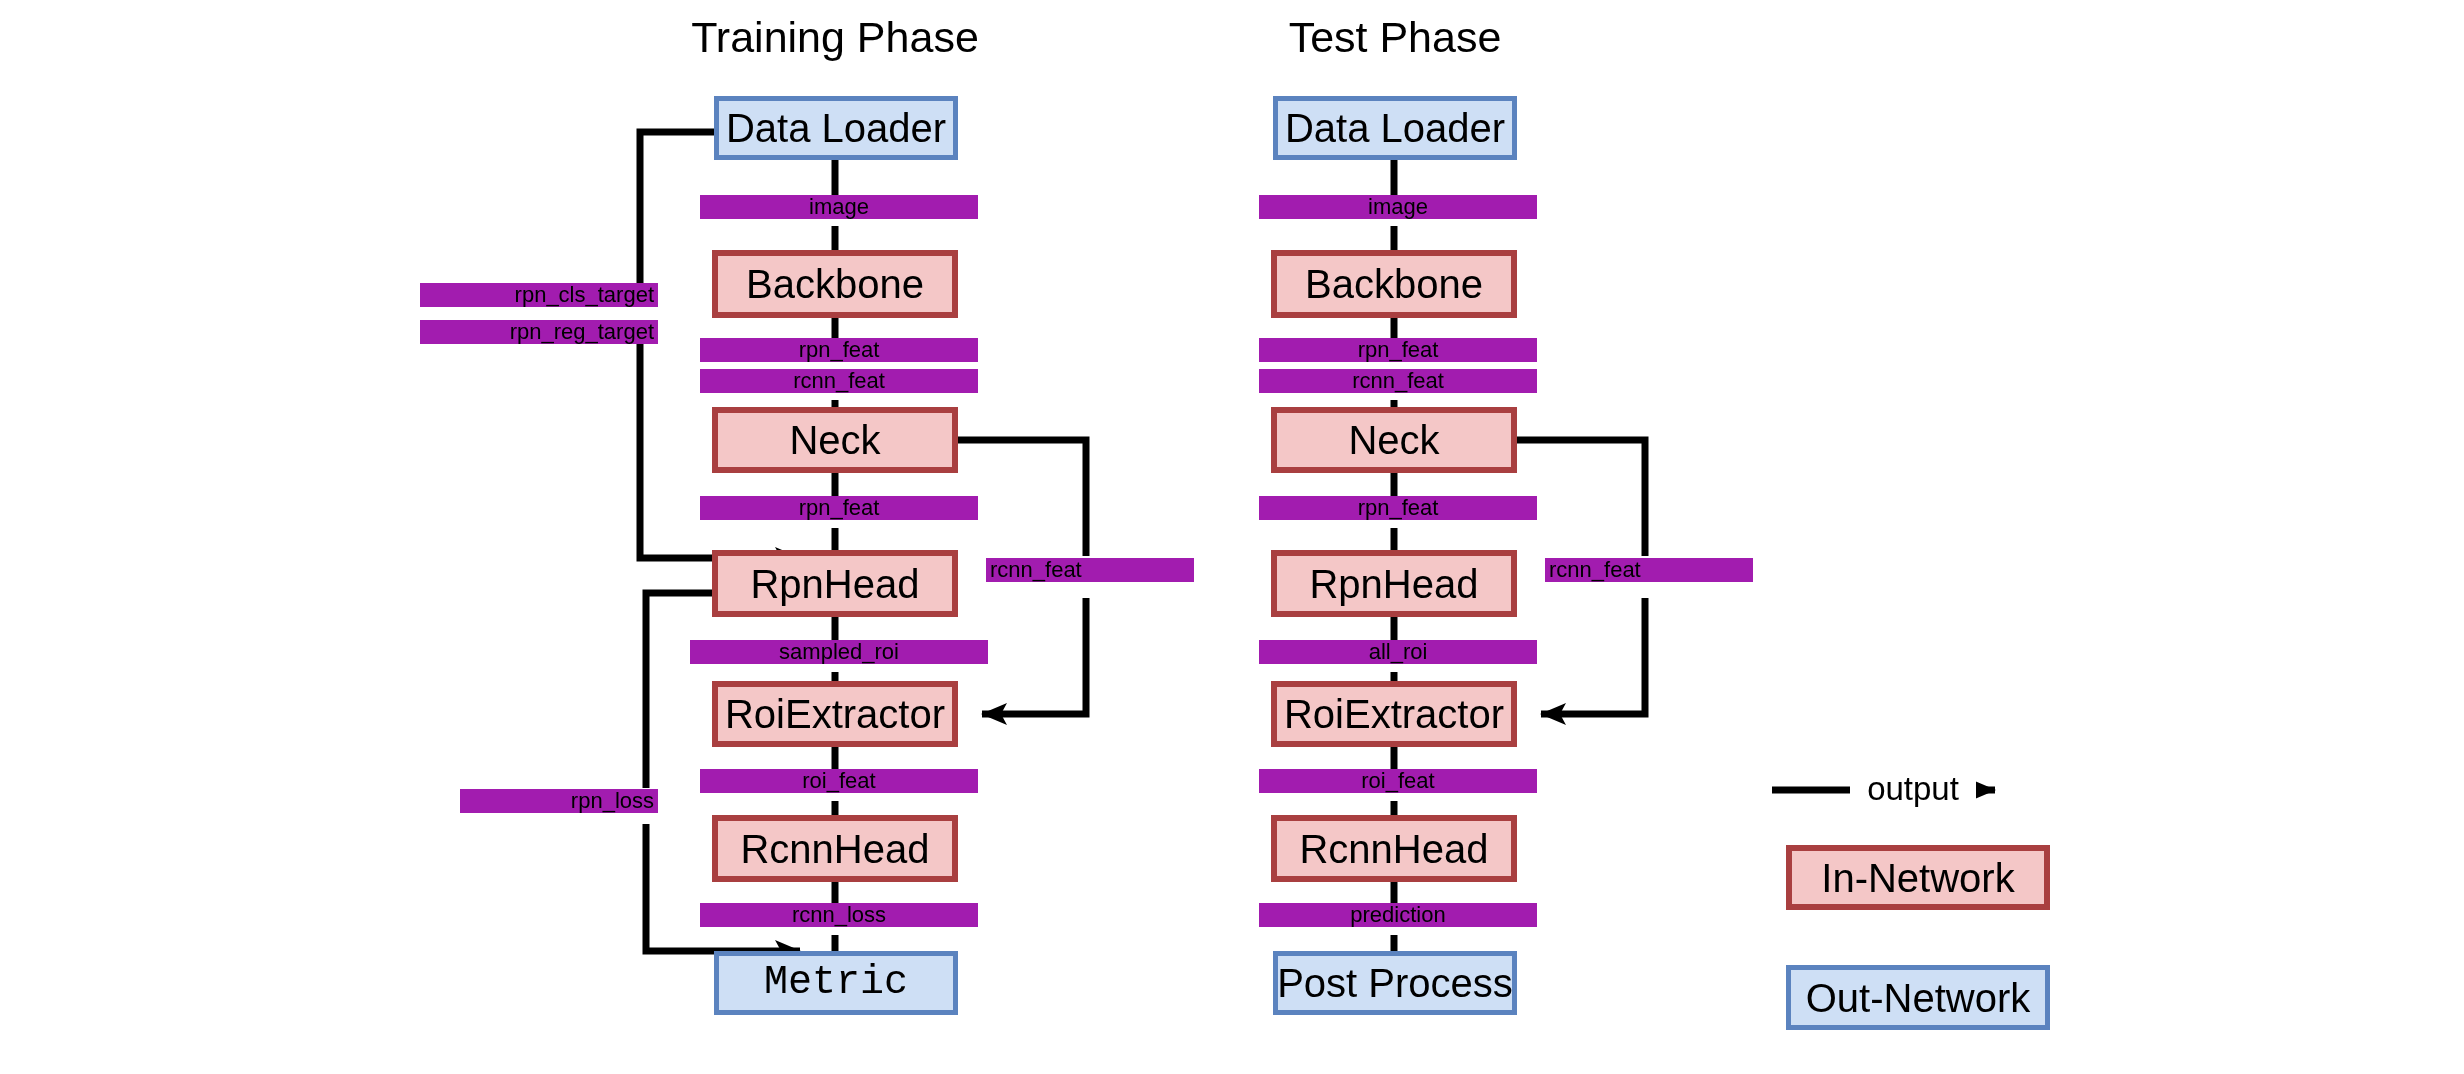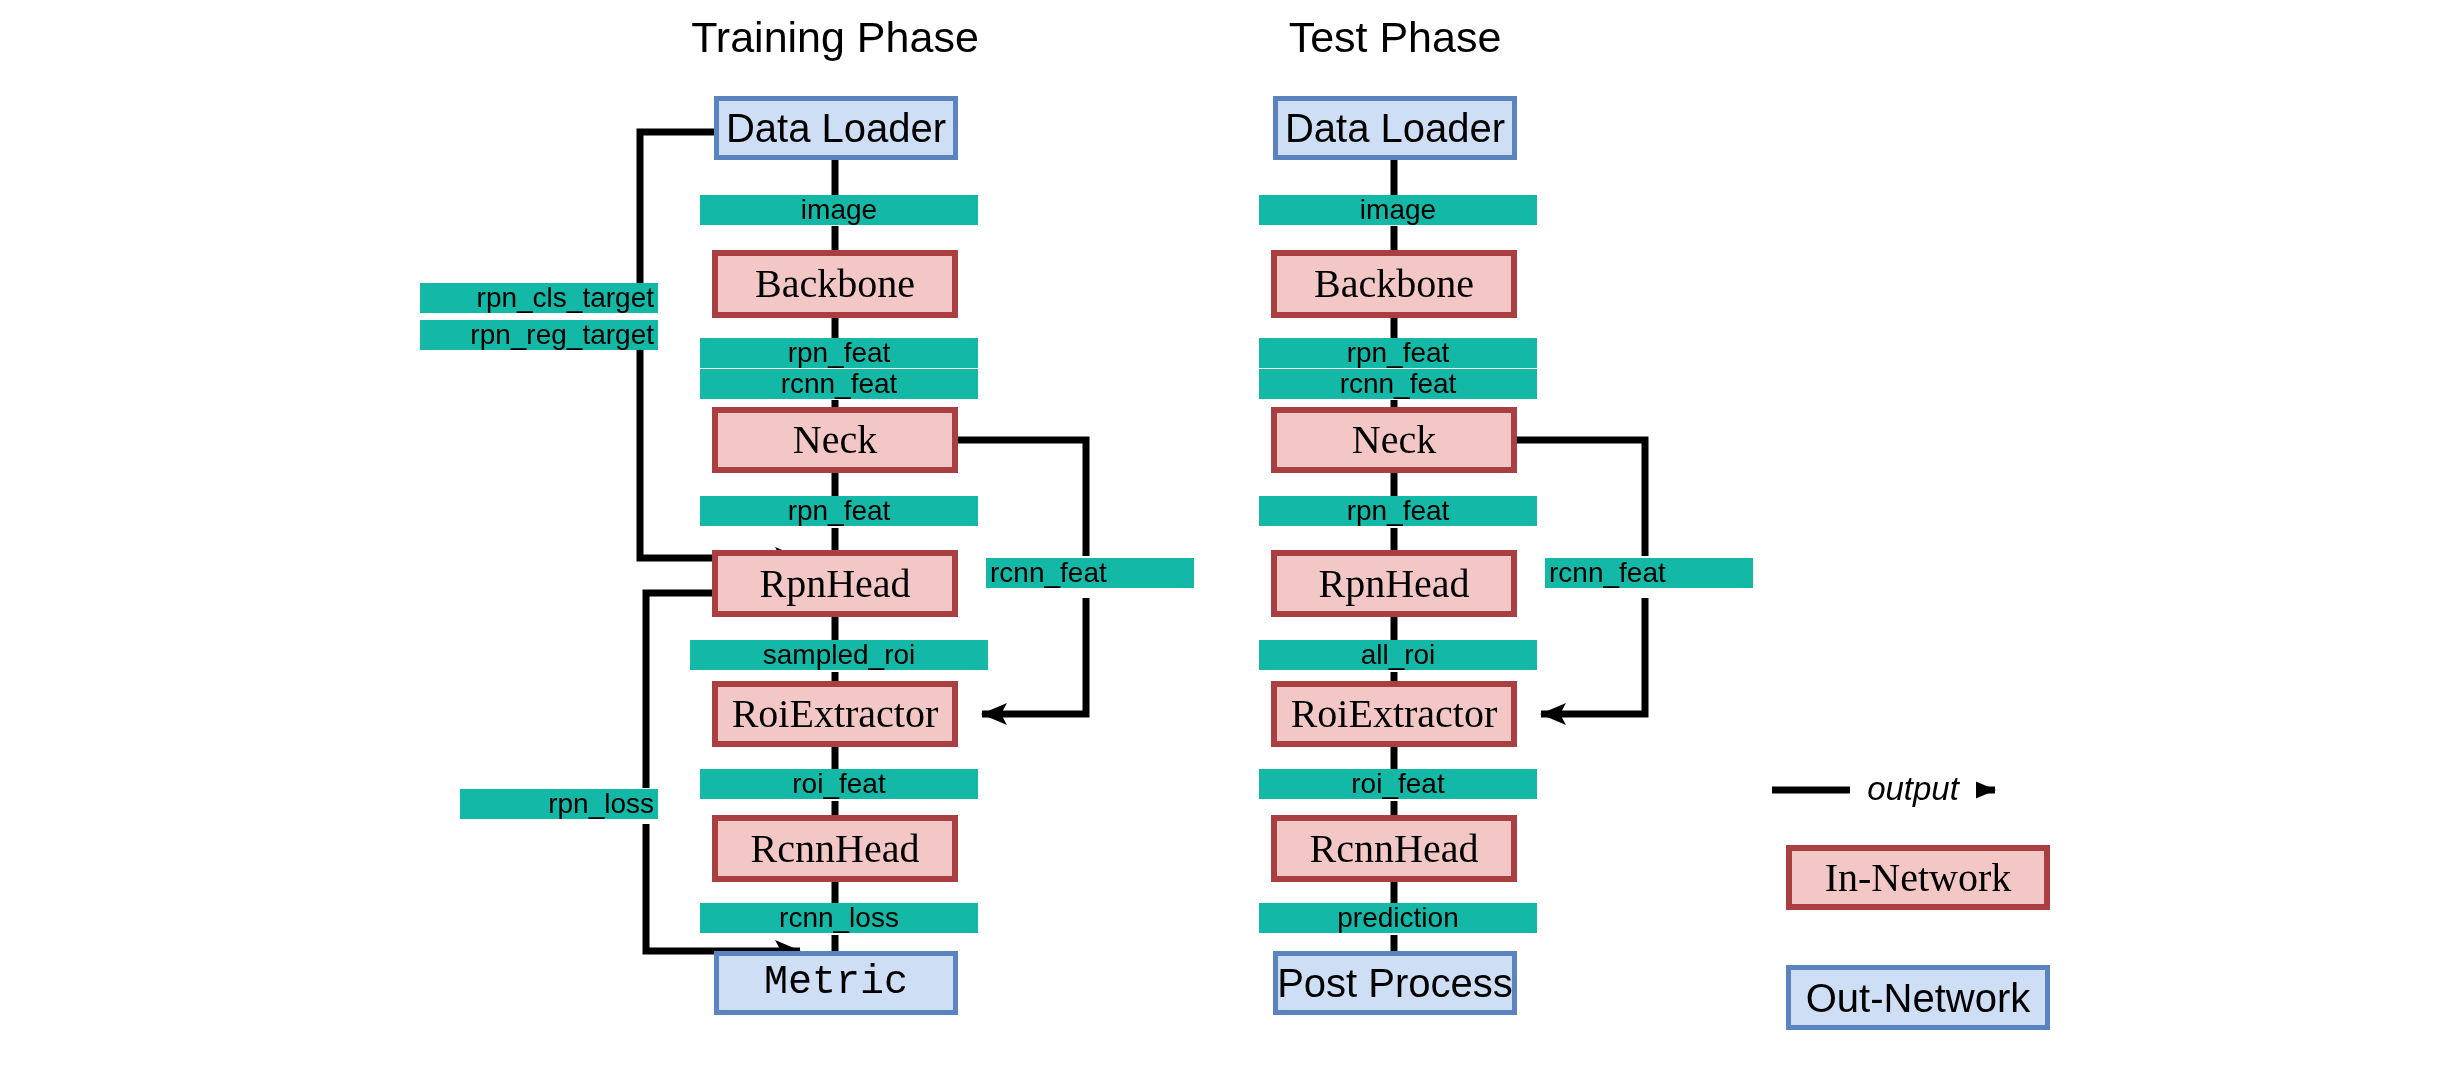--- a/index.html
+++ b/index.html
@@ -41,33 +41,32 @@
     align-items: center;
     justify-content: center;
     font-size: 40px;
     color: #000000;
     white-space: nowrap;
     line-height: 1;
   }
   .node.in-net {
     background: #f4c7c7;
     border: 6px solid #a93f40;
-    font-family: Liberation Serif, serif;
   }
   .node.out-net {
     background: #cedff5;
     border: 5px solid #5b83bf;
     text-align: center;
   }
   .edge-label {
     position: absolute;
-    font-size: 28px;
+    font-size: 22px;
     color: #000000;
     white-space: nowrap;
-    background: #14b8a6;
+    background: #a21caf;
     text-align: center;
     line-height: 1.08;
     padding: 0 4px;
   }
   .legend-label {
     position: absolute;
     font-size: 33px;
     color: #000000;
     white-space: nowrap;
     background: #ffffff;
@@ -171,18 +170,18 @@
   <div class="edge-label" style="left:1259px; top:195px; width:270px;">image</div>
   <div class="edge-label" style="left:1259px; top:338px; width:270px;">rpn_feat</div>
   <div class="edge-label" style="left:1259px; top:369px; width:270px;">rcnn_feat</div>
   <div class="edge-label" style="left:1259px; top:496px; width:270px;">rpn_feat</div>
   <div class="edge-label" style="left:1259px; top:640px; width:270px;">all_roi</div>
   <div class="edge-label" style="left:1259px; top:769px; width:270px;">roi_feat</div>
   <div class="edge-label" style="left:1259px; top:903px; width:270px;">prediction</div>
 
   <div class="edge-label" style="left:1545px; top:558px; width:200px; text-align:left;">rcnn_feat</div>
 
-  <div class="legend-label" style="left:1850px; top:772px; width:120px; text-align:center;font-style:italic;">output</div>
+  <div class="legend-label" style="left:1850px; top:772px; width:120px; text-align:center;">output</div>
 
   <div class="node out-net" style="left:1786px; top:965px; width:264px; height:65px;">Out-Network</div>
   <div class="node in-net" style="left:1786px; top:845px; width:264px; height:65px;">In-Network</div>
 
 </div>
 
 </body></html>

